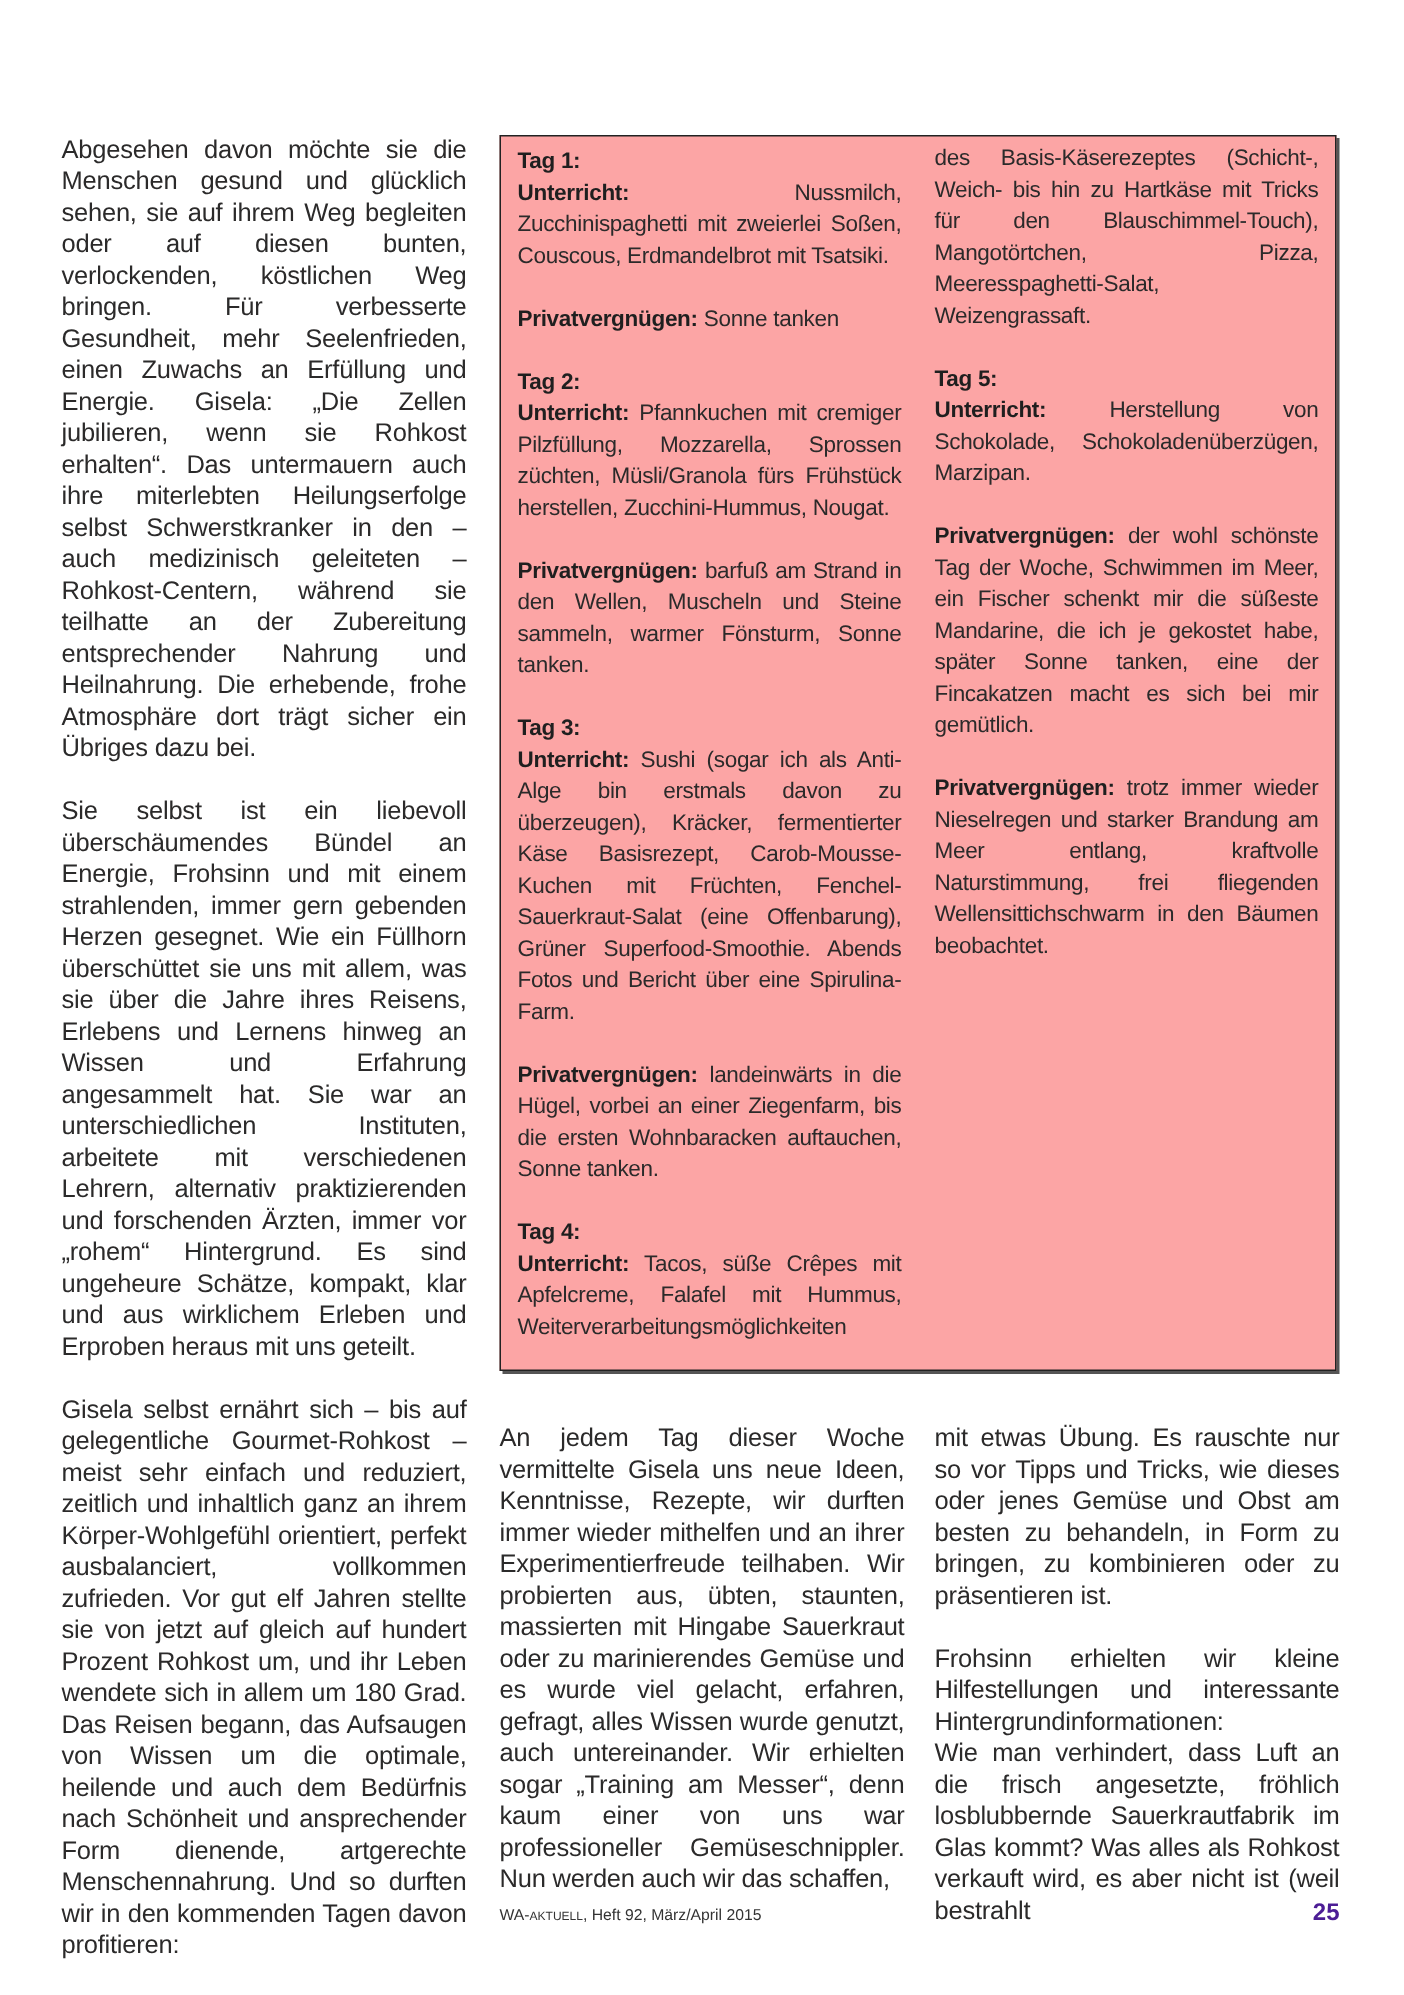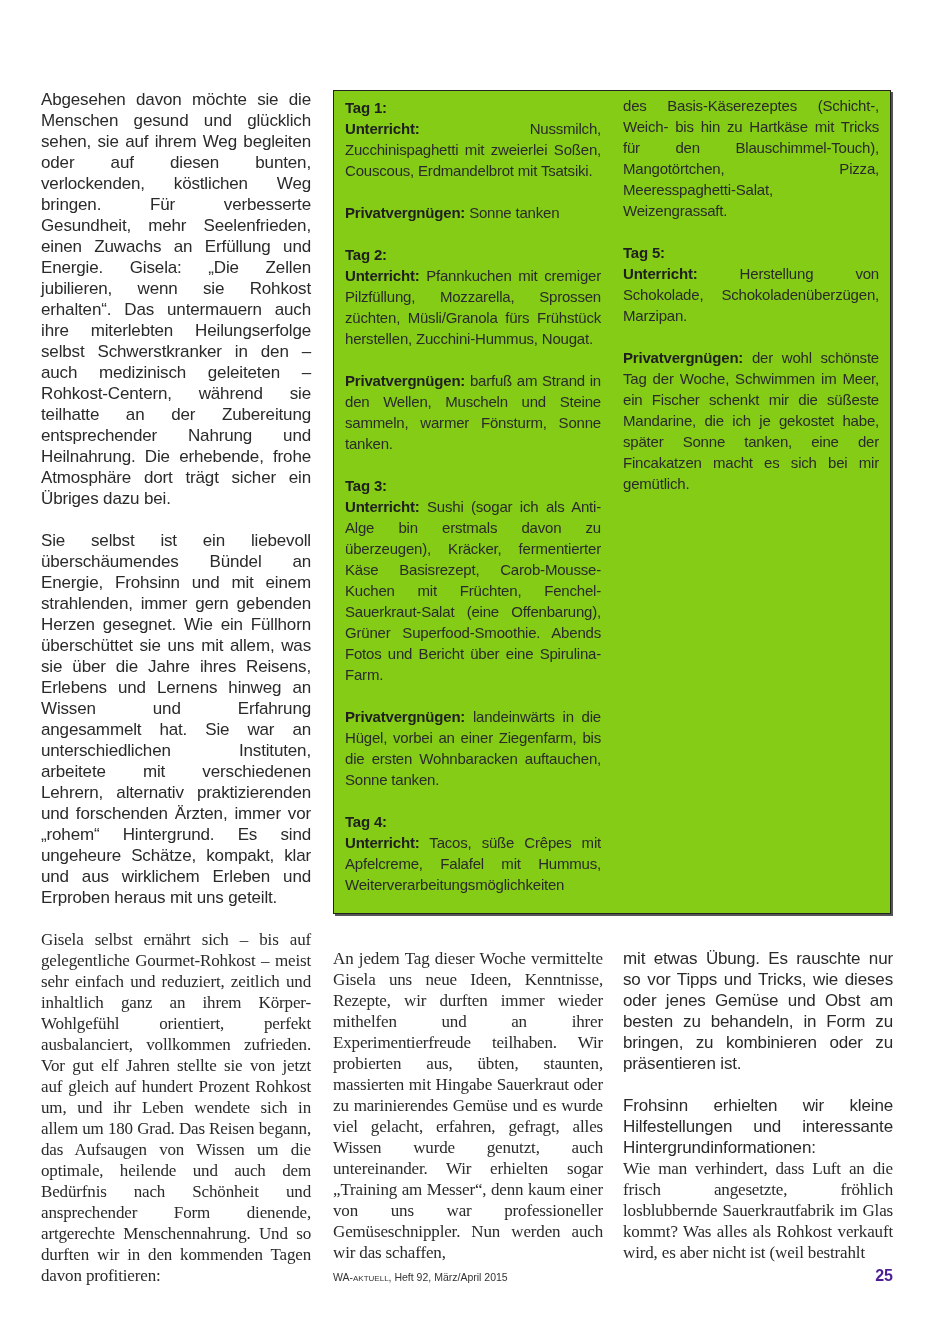--- a/index.html
+++ b/index.html
@@ -1,24 +1,24 @@
 <!DOCTYPE html>
 <html><head>
   <meta charset="utf-8">
   <style>
     html, body { margin: 0; padding: 0; background: #ffffff; }
     body { width: 936px; height: 1330px; position: relative; overflow: hidden;
            font-family: "Liberation Sans", sans-serif; color: #2b2a2a; }
     .col { position: absolute; font-size: 17px; line-height: 21px; text-align: justify;
            letter-spacing: -0.15px; }
     .col p { margin: 0 0 21px 0; }
-    .col p.last { margin-bottom: 0; font-family: Liberation Serif, serif; }
+    .col p.last { margin-bottom: 0; }
     #col-left { left: 41px; top: 89px; width: 270px; }
     #box { position: absolute; left: 333px; top: 90px; width: 556px; height: 822px;
-           background: #84cc16; border: 1.5px solid #222; box-shadow: 2px 2px 0 #555; }
+           background: #fca5a5; border: 1.5px solid #222; box-shadow: 2px 2px 0 #555; }
     .box-col { position: absolute; top: 6px; width: 256px; font-size: 15px; line-height: 21px;
                text-align: justify; letter-spacing: -0.2px; }
     #box-col-1 { left: 11px; }
     #box-col-2 { left: 289px; top: 4px; }
     .box-col .entry { margin: 0 0 21px 0; }
     .box-col b { font-weight: bold; color: #1f1f1f; }
     #col-mid { left: 333px; top: 948px; width: 270px; }
     #col-right { left: 623px; top: 948px; width: 270px; }
     #footer { position: absolute; left: 333px; top: 1267px; width: 560px; height: 24px; }
     #footer-source { position: absolute; left: 0; top: 4px; font-size: 10.5px; color: #333; }
@@ -83,20 +83,24 @@
     <div class="entry">
       <b>Tag 5:</b><br>
       <b>Unterricht:</b>
       <span>Herstellung von Schokolade, Schokoladenüberzügen, Marzipan.</span>
     </div>
     <div class="entry">
       <b>Privatvergnügen:</b>
       <span>der wohl schönste Tag der Woche, Schwimmen im Meer, ein Fischer schenkt mir die süßeste Mandarine, die ich je gekostet habe, später Sonne tanken, eine der Fincakatzen macht es sich bei mir gemütlich.</span>
     </div>
 
+    <div class="entry" style="margin-bottom:0">
+      <b>Privatvergnügen:</b>
+      <span>trotz immer wieder Nieselregen und starker Brandung am Meer entlang, kraftvolle Naturstimmung, frei fliegenden Wellensittichschwarm in den Bäumen beobachtet.</span>
+    </div>
   </div>
 </div>
 
 <div id="col-mid" class="col">
   <p class="last">An jedem Tag dieser Woche vermittelte Gisela uns neue Ideen, Kenntnisse, Rezepte, wir durften immer wieder mithelfen und an ihrer Experimentierfreude teilhaben. Wir probierten aus, übten, staunten, massierten mit Hingabe Sauerkraut oder zu marinierendes Gemüse und es wurde viel gelacht, erfahren, gefragt, alles Wissen wurde genutzt, auch untereinander. Wir erhielten sogar „Training am Messer“, denn kaum einer von uns war professioneller Gemüseschnippler. Nun werden auch wir das schaffen,</p>
 </div>
 
 <div id="col-right" class="col">
   <p>mit etwas Übung. Es rauschte nur so vor Tipps und Tricks, wie dieses oder jenes Gemüse und Obst am besten zu behandeln, in Form zu bringen, zu kombinieren oder zu präsentieren ist.</p>
   <p style="margin-bottom:0">Frohsinn erhielten wir kleine Hilfestellungen und interessante Hintergrundinformationen:</p>

